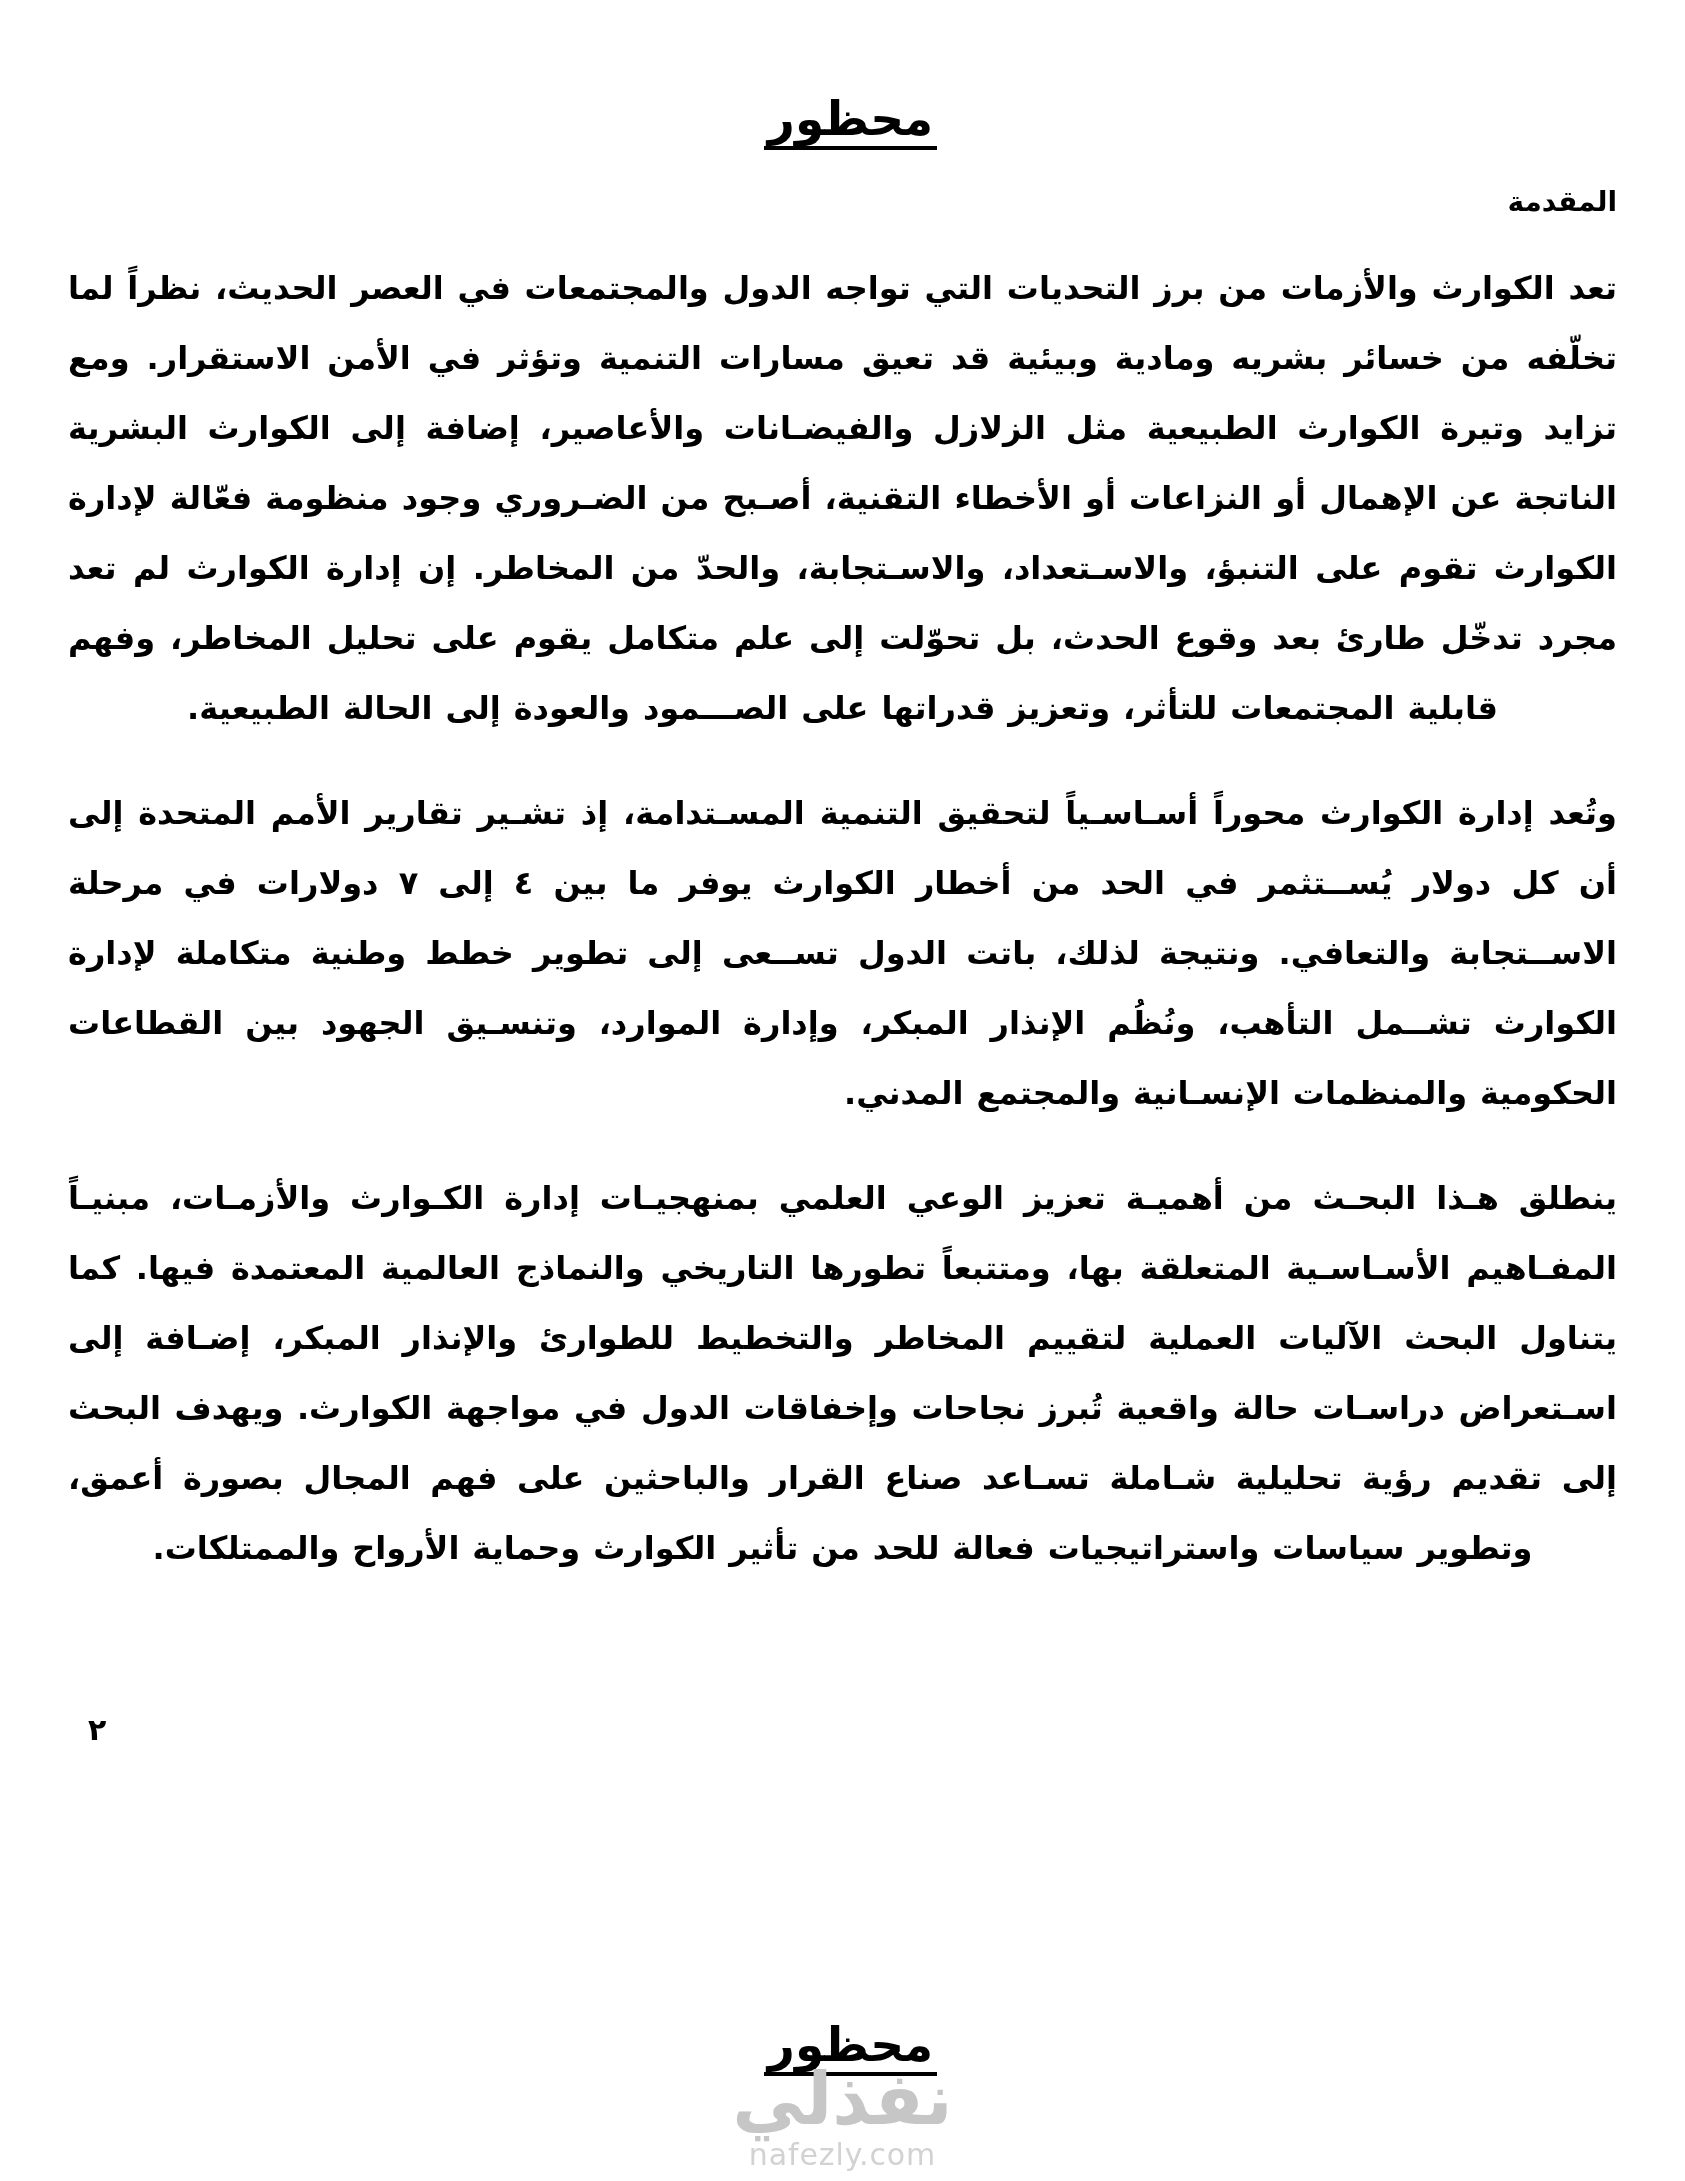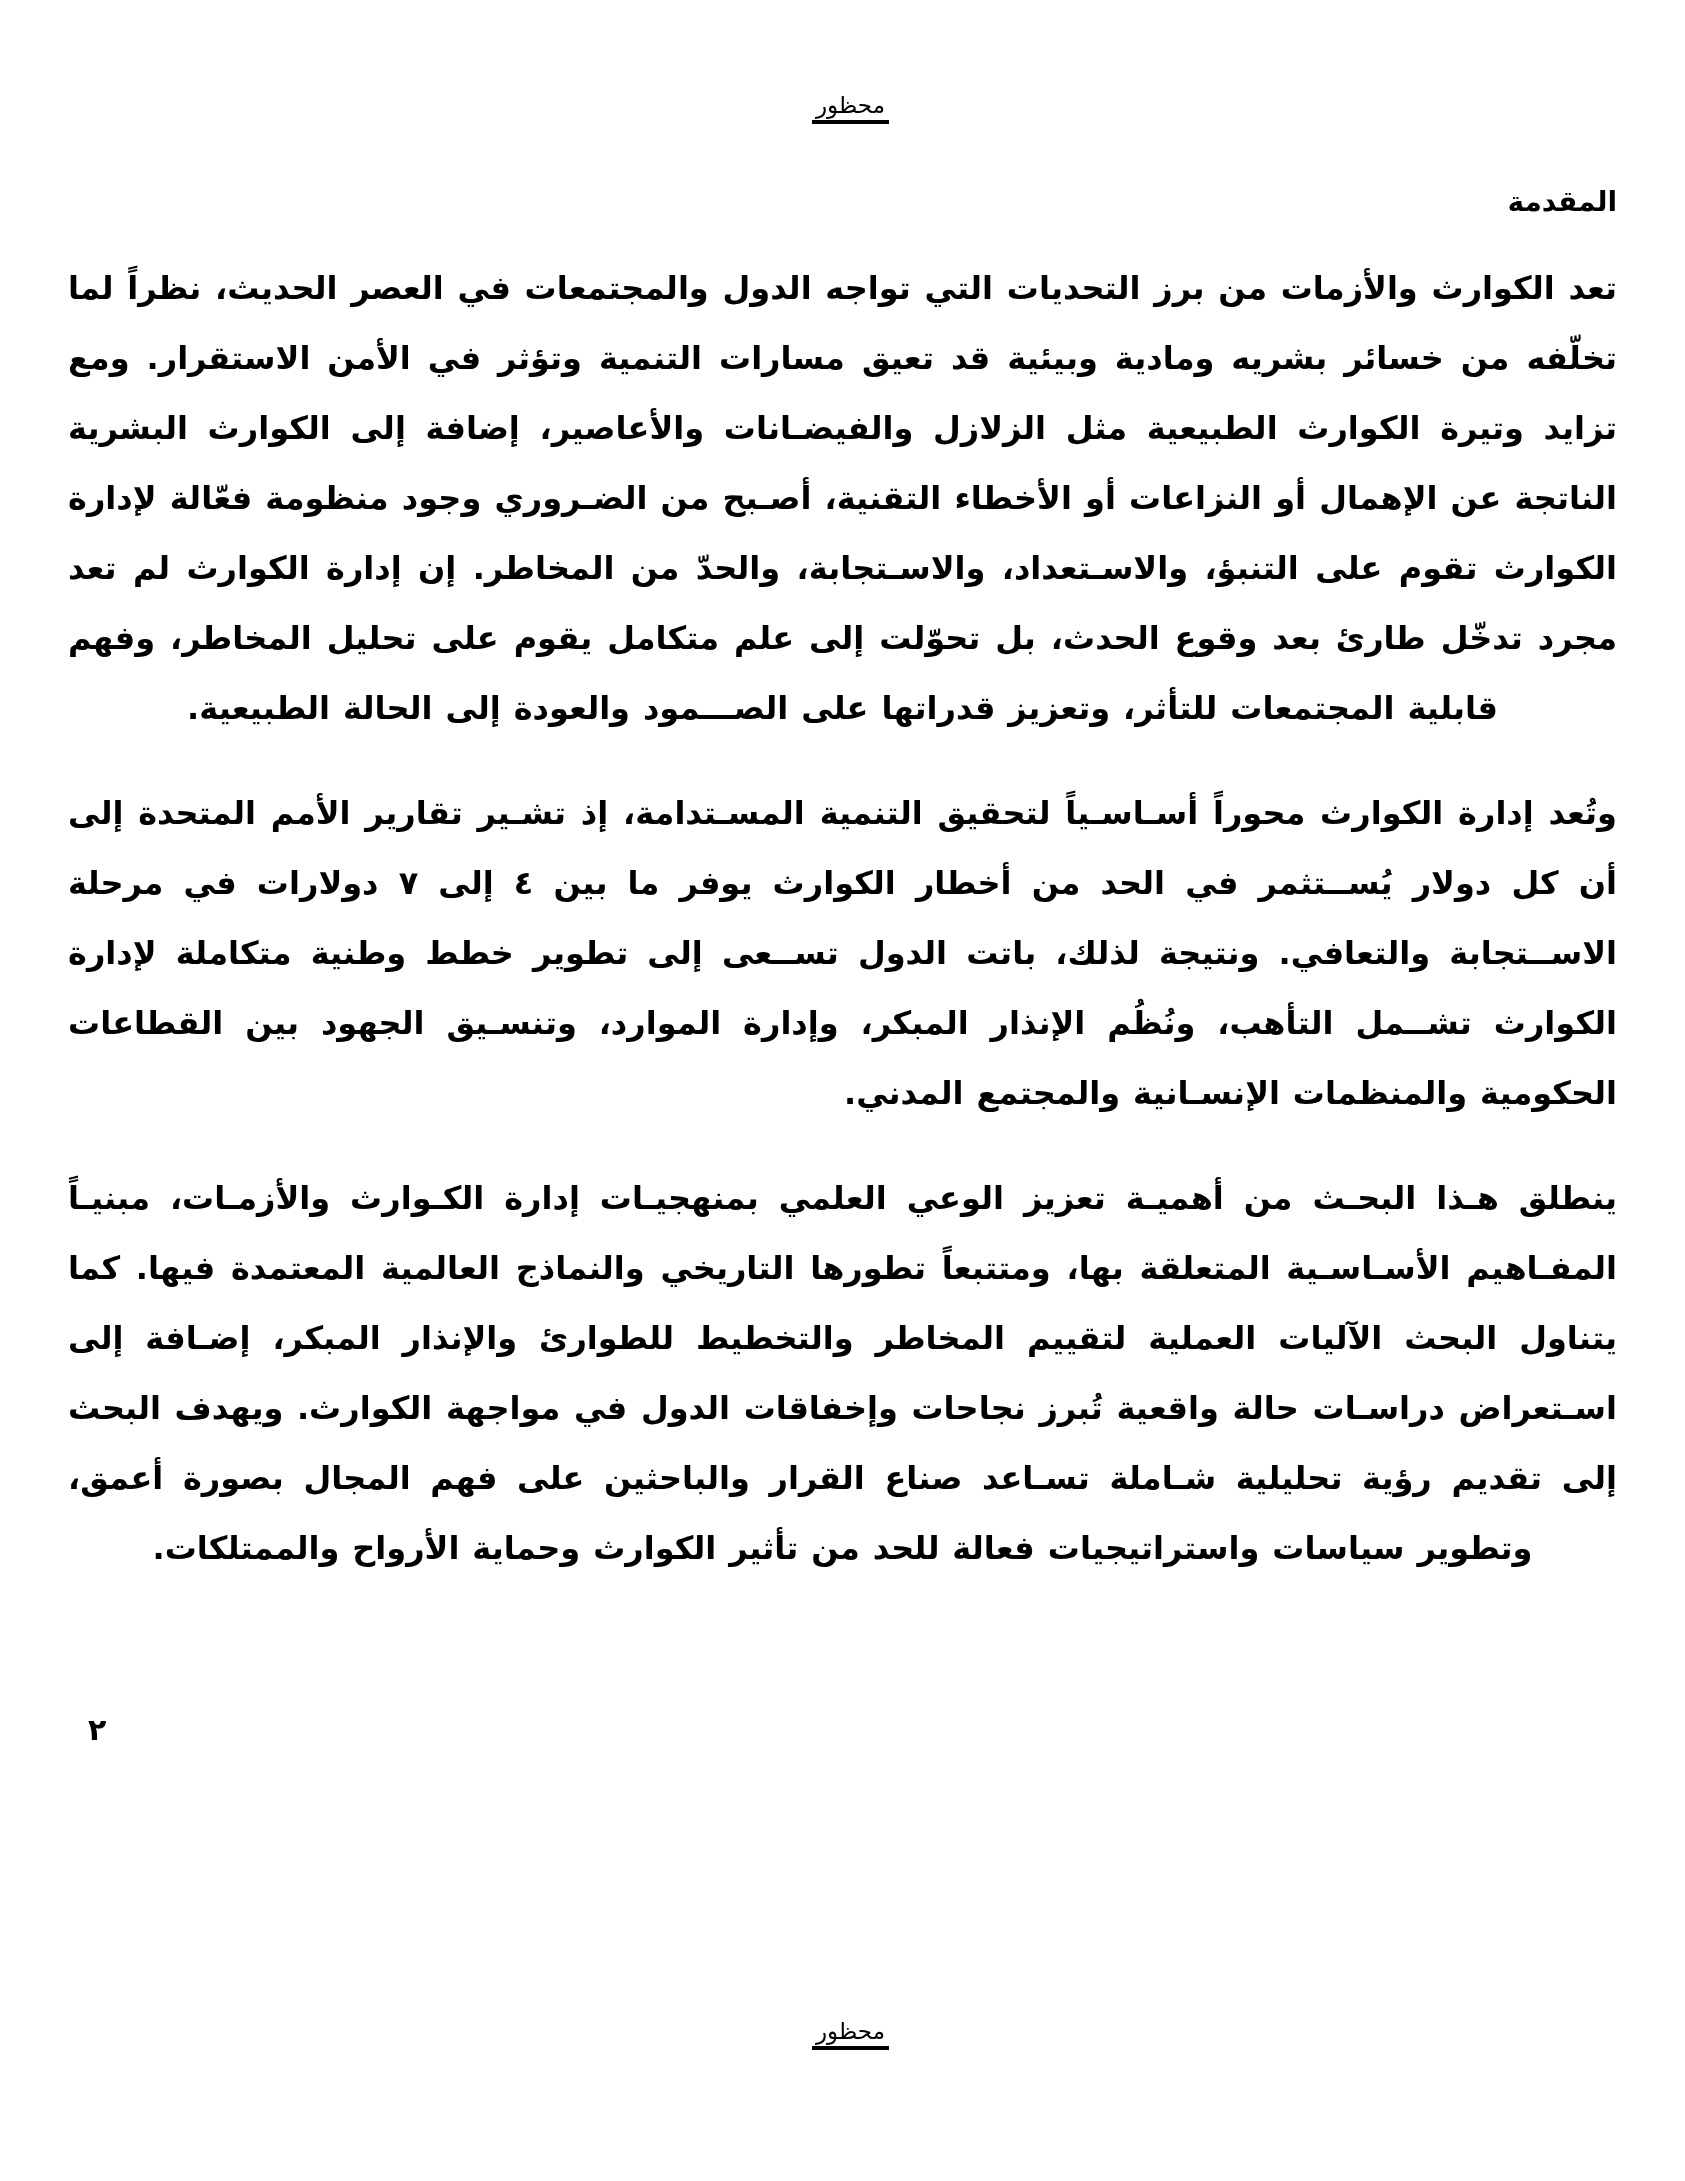--- a/index.html
+++ b/index.html
@@ -25,22 +25,22 @@
     position: absolute;
     left: 0;
     right: 0;
     text-align: center;
     direction: rtl;
   }
   .stamp-row.header { top: 93px; }
   .stamp-row.footer { top: 2019px; }
   .stamp {
     display: inline-block;
-    font-size: 23px;
-    font-weight: normal;
+    font-size: 47px;
+    font-weight: bold;
     line-height: 1.1;
     border-bottom: 4.4px solid #000000;
     padding: 0 3.5px 1.8px 3.5px;
     margin-left: 16px;
   }
   
   .content {
     position: absolute;
     top: 174px;
     right: 68px;
@@ -119,15 +119,19 @@
 
     <p class="body-paragraph last-line-center">ينطلق هـذا البحـث من أهميـة تعزيز الوعي العلمي بمنهجيـات إدارة الكـوارث والأزمـات، مبنيـاً المفـاهيم الأسـاسـية المتعلقة بها، ومتتبعاً تطورها التاريخي والنماذج العالمية المعتمدة فيها. كما يتناول البحث الآليات العملية لتقييم المخاطر والتخطيط للطوارئ والإنذار المبكر، إضـافة إلى اسـتعراض دراسـات حالة واقعية تُبرز نجاحات وإخفاقات الدول في مواجهة الكوارث. ويهدف البحث إلى تقديم رؤية تحليلية شـاملة تسـاعد صناع القرار والباحثين على فهم المجال بصورة أعمق، وتطوير سياسات واستراتيجيات فعالة للحد من تأثير الكوارث وحماية الأرواح والممتلكات.</p>
   </div>
 
   <div class="page-number">٢</div>
 
   <div class="stamp-row footer">
     <span class="stamp">محظور</span>
   </div>
 
+  <div class="watermark">
+    <span class="watermark-logo">نفذلي</span>
+    <span class="watermark-url">nafezly.com</span>
+  </div>
 
 </div>
 
 
 </body></html>

